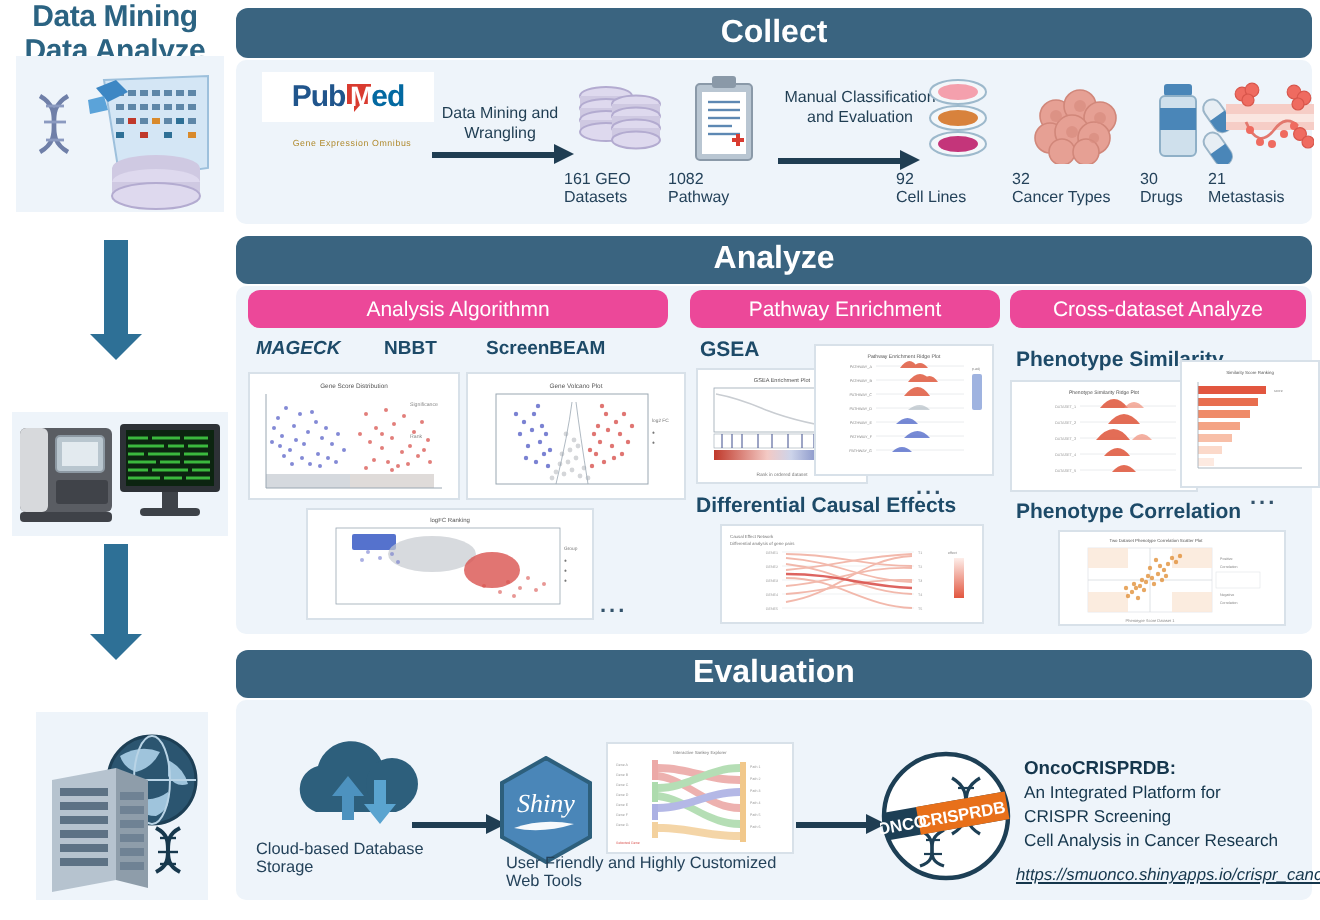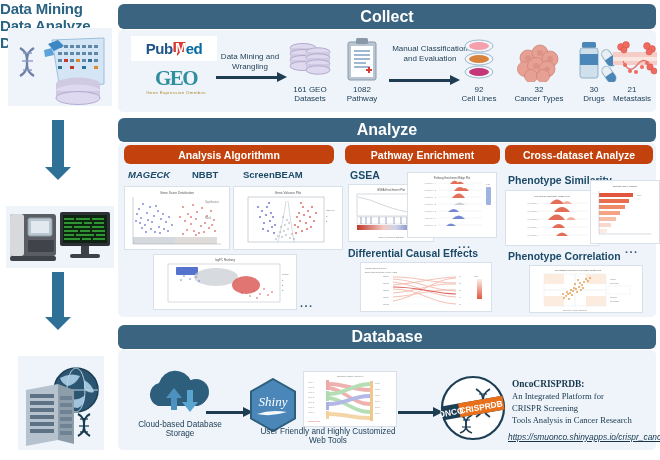--- a/index.html
+++ b/index.html
@@ -1,48 +1,48 @@
 <!DOCTYPE html>
 <html><head>
 <meta charset="utf-8">
 <style>
   html,body{margin:0;padding:0;background:#ffffff;}
   body{width:660px;height:460px;position:relative;overflow:hidden;
        font-family:"Liberation Sans",sans-serif;color:#1d3f55;}
   .stage{position:absolute;}
 
   
-  .rail-title{font-size:15px;font-weight:bold;color:#2b6382;letter-spacing:-.2px;}
+  .rail-title{font-size:15px;font-weight:bold;color:#2b6382;text-align:center;letter-spacing:-.2px;}
   .rail-box{position:absolute;}
   .arrow-v{position:absolute;width:12px;background:#2e7096;}
   .arrow-v:after{content:"";position:absolute;left:-7px;bottom:-12px;width:0;height:0;
       border-left:13px solid transparent;border-right:13px solid transparent;border-top:13px solid #2e7096;}
 
   
   .panel{position:absolute;background:#eef4fa;border-radius:5px;}
   .sec-head{position:absolute;background:#3a6480;border-radius:6px;
       color:#fff;font-size:16px;font-weight:bold;text-align:center;line-height:1;
       display:flex;align-items:center;justify-content:center;}
-  .sub-head{position:absolute;background:#c2410c;border-radius:6px;color:#fff;
-      font-size:10.5px;font-weight:bold;display:flex;align-items:center;justify-content:center;}
-
-  .lbl{position:absolute;text-align:center;font-size:8px;color:#24425a;line-height:1.15;}
+  .sub-head{position:absolute;background:#ec4899;border-radius:6px;color:#fff;
+      font-size:10.5px;font-weight:normal;display:flex;align-items:center;justify-content:center;}
+
+  .lbl{position:absolute;font-size:8px;color:#24425a;line-height:1.15;}
   .alg{position:absolute;font-size:9.5px;font-weight:bold;color:#1d4a68;}
   .ttl2{position:absolute;font-size:10.5px;font-weight:bold;color:#1d4a68;}
   .dots{position:absolute;font-size:11px;font-weight:bold;color:#34536b;letter-spacing:1.5px;}
 
   .arrow-h{position:absolute;height:3px;background:#1f3d52;}
   .arrow-h:after{content:"";position:absolute;right:-9px;top:-4px;width:0;height:0;
       border-top:5.5px solid transparent;border-bottom:5.5px solid transparent;border-left:10px solid #1f3d52;}
   .arrow-cap{position:absolute;font-size:8px;text-align:center;color:#1f3d52;line-height:1.2;}
 
   .plot{position:absolute;background:#fff;border:1px solid #d8e1e9;overflow:hidden;}
 
   .wlink{position:absolute;font-size:8.4px;font-style:italic;text-decoration:underline;color:#15364c;}
-  .dbtxt{position:absolute;font-size:8.6px;color:#15364c;line-height:1.38;font-family:Liberation Serif, serif;}
+  .dbtxt{position:absolute;font-size:8.6px;color:#15364c;line-height:1.38;}
   .dbtxt .hd{font-weight:bold;font-size:9.4px;}
   svg{display:block;}
 </style>
 </head>
 <body>
 
 <div class="stage">
 
   <div class="rail-title" style="left:0;top:6px;width:115px;">Data Mining</div>
   <div class="rail-box" style="left:8px;top:28px;">
@@ -193,22 +193,20 @@
       <span style="display:inline-block;position:relative;width:13px;height:16px;">
       <svg width="13" height="16" viewBox="0 0 13 16" style="position:absolute;top:0;left:0;">
         <path d="M0.5,1 h12 v10 h-5 l-3.5,4 v-4 h-3.5 z" fill="#d93b30"></path>
       </svg>
       <span style="position:absolute;left:2.4px;top:-1px;font-size:14px;font-weight:bold;color:#fff;">M</span>
     </span>
       <span style="font-size:15px;font-weight:bold;color:#0369a1;letter-spacing:-.5px;">ed</span>
   </div>
 
   <div style="position:absolute;left:137px;top:68px;width:78px;height:30px;text-align:center;">
-    <div style="font-size:21px;font-weight:bold;color:#2f8f9d;letter-spacing:-1.5px;line-height:1;
-                font-family:'Liberation Serif',serif;">GEO</div>
     <div style="font-size:4.4px;color:#b08a2e;margin-top:1px;letter-spacing:.3px;">Gene Expression Omnibus</div>
   </div>
 
   <div class="arrow-cap" style="left:214px;top:52px;width:72px;">Data Mining and Wrangling</div>
   <div class="arrow-h" style="left:216px;top:76px;width:62px;"></div>
 
   <div style="position:absolute;left:287px;top:40px;">
     <svg width="44" height="42" viewBox="0 0 44 42">
       <g>
         <ellipse cx="16" cy="8" rx="13" ry="4.5" fill="#ded9ee" stroke="#b3abd0"></ellipse>
@@ -775,21 +773,21 @@
       <text x="80" y="14">Positive</text>
         <text x="80" y="18">Correlation</text>
       <text x="80" y="32">Negative</text>
         <text x="80" y="36">Correlation</text>
     </g>
     <rect x="78" y="20" width="22" height="8" fill="#fff" stroke="#e0e4e8" stroke-width="0.3"></rect>
   </svg>
 </div>
 
 <div class="panel" style="left:118px;top:350px;width:538px;height:100px;"></div>
-<div class="sec-head" style="left:118px;top:325px;width:538px;height:24px;">Database</div>
+<div class="sec-head" style="left:118px;top:325px;width:538px;height:24px;">Evaluation</div>
 
 <div class="stage">
 
   <div style="position:absolute;left:142px;top:370px;">
     <svg width="74" height="46" viewBox="0 0 74 46">
       <path d="M16,36 a12,12 0 0 1 1,-23 a17,17 0 0 1 32,-2 a12,12 0 0 1 7,25 z" fill="#2d5f7c"></path>
       <circle cx="54" cy="22" r="13" fill="#2d5f7c"></circle>
       <g fill="#4d92bf">
         <path d="M29,40 l0,-12 l-5,0 l8,-10 l8,10 l-5,0 l0,12 z"></path>
       </g>
@@ -883,16 +881,16 @@
         <text x="10.5" y="36.5" font-size="8.4" fill="#fff" font-weight="bold" font-family="Liberation Sans" text-anchor="middle">ONCO</text>
         <text x="41" y="36.5" font-size="8.4" fill="#fff" font-weight="bold" font-family="Liberation Sans" text-anchor="middle">CRISPRDB</text>
       </g>
     </svg>
   </div>
 
   <div class="dbtxt" style="left:512px;top:378px;width:148px;">
     <div class="hd">OncoCRISPRDB:</div>
     <div>An Integrated Platform for</div>
     <div>CRISPR Screening</div>
-    <div>Tools Analysis in Cancer Research</div>
+    <div>Cell Analysis in Cancer Research</div>
   </div>
   <div class="wlink" style="left:508px;top:432px;">https://smuonco.shinyapps.io/crispr_cancer/</div>
 </div>
 
 </body></html>

